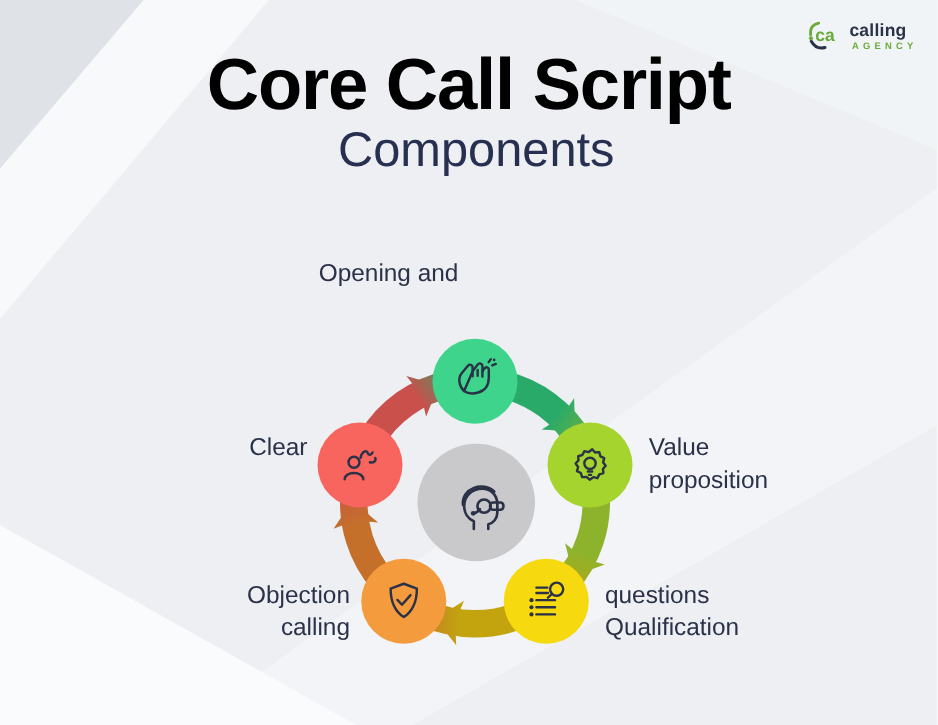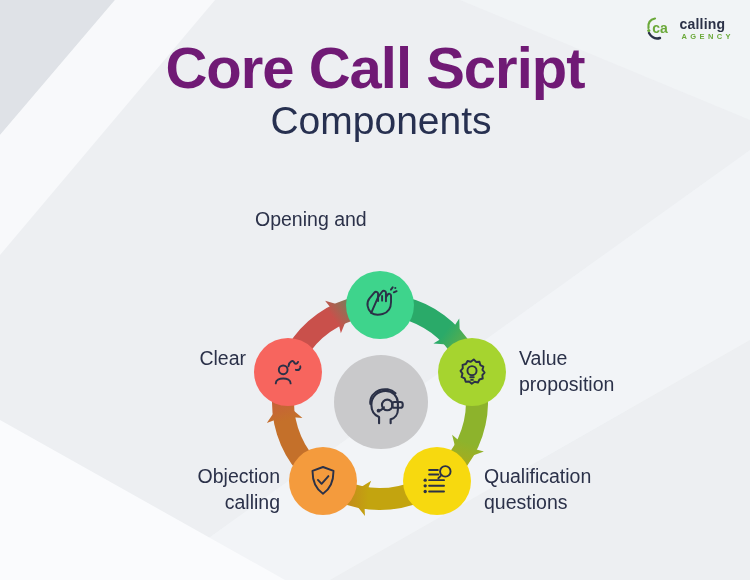--- a/index.html
+++ b/index.html
@@ -67,21 +67,21 @@
       <circle cx="3.8" cy="16.5" r="1.6" fill="#6ba93a"></circle>
       <text x="15" y="18.5" text-anchor="middle" font-family="Liberation Sans, sans-serif" font-size="14" font-weight="700" fill="#6ba93a">ca</text>
     </svg>
     <div class="logo-text">
       <span class="logo-brand">calling</span>
       <span class="logo-sub">AGENCY</span>
     </div>
   </div>
 
   <div class="titles">
-    <h1 class="title-main" style="color: #701a75;">Core Call Script</h1>
+    <h1 class="title-main" style="color: #000000;">Core Call Script</h1>
     <h2 class="title-sub" style="color: rgb(39, 48, 80);">Components</h2>
   </div>
 
   <svg class="arrow-layer" id="arrow-layer" viewBox="0 0 750 580">
       <defs>
         <linearGradient id="grad0" gradientUnits="userSpaceOnUse" x1="380" y1="305" x2="472.2524820806299" y2="372.0253515456301">
           <stop offset="0" stop-color="#2aaa69"></stop>
           <stop offset="0.6" stop-color="#2aaa69"></stop>
           <stop offset="1" stop-color="#8db32c"></stop>
         </linearGradient>
@@ -170,22 +170,22 @@
   </div>
 
   <div class="nlabel label-0">
     <span>Opening and</span>
   </div>
   <div class="nlabel label-1">
     <span>Value</span>
     <span>proposition</span>
   </div>
   <div class="nlabel label-2">
+    <span>questions</span>
     <span>Qualification</span>
-    <span>questions</span>
   </div>
   <div class="nlabel label-3">
     <span>Objection</span>
     <span>calling</span>
   </div>
   <div class="nlabel label-4">
     <span>Clear</span>
   </div>
 
 </div>

